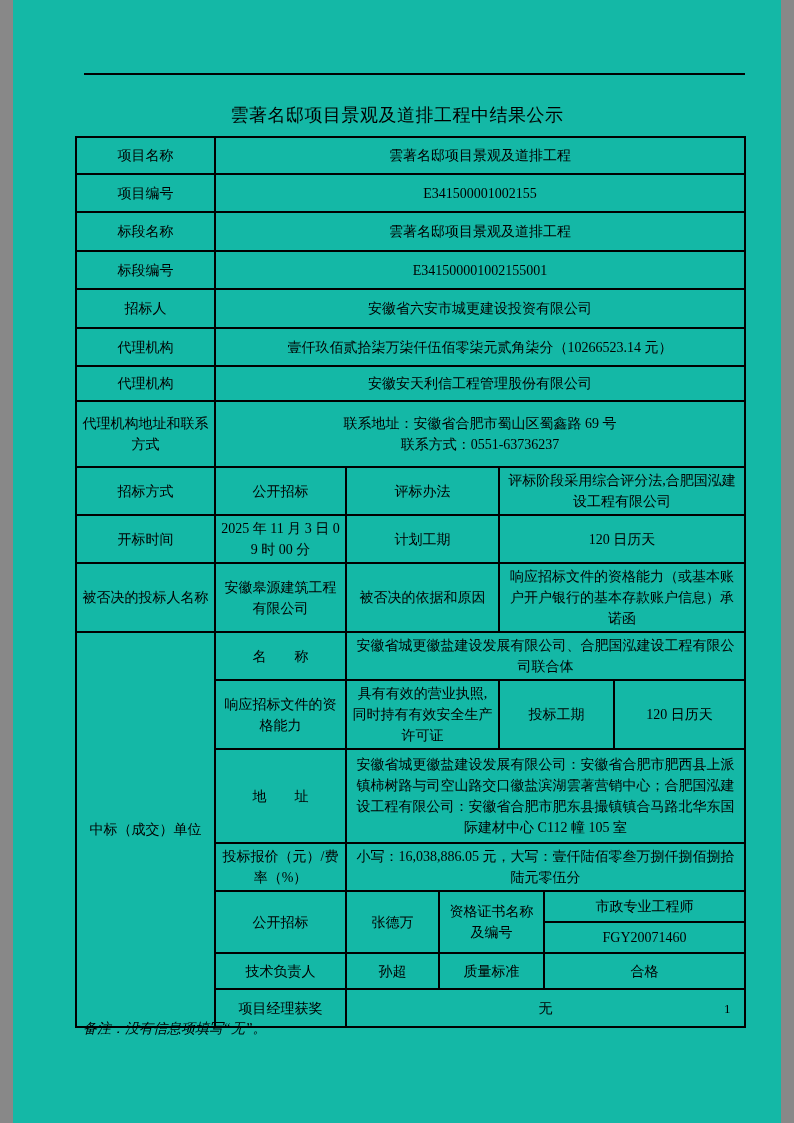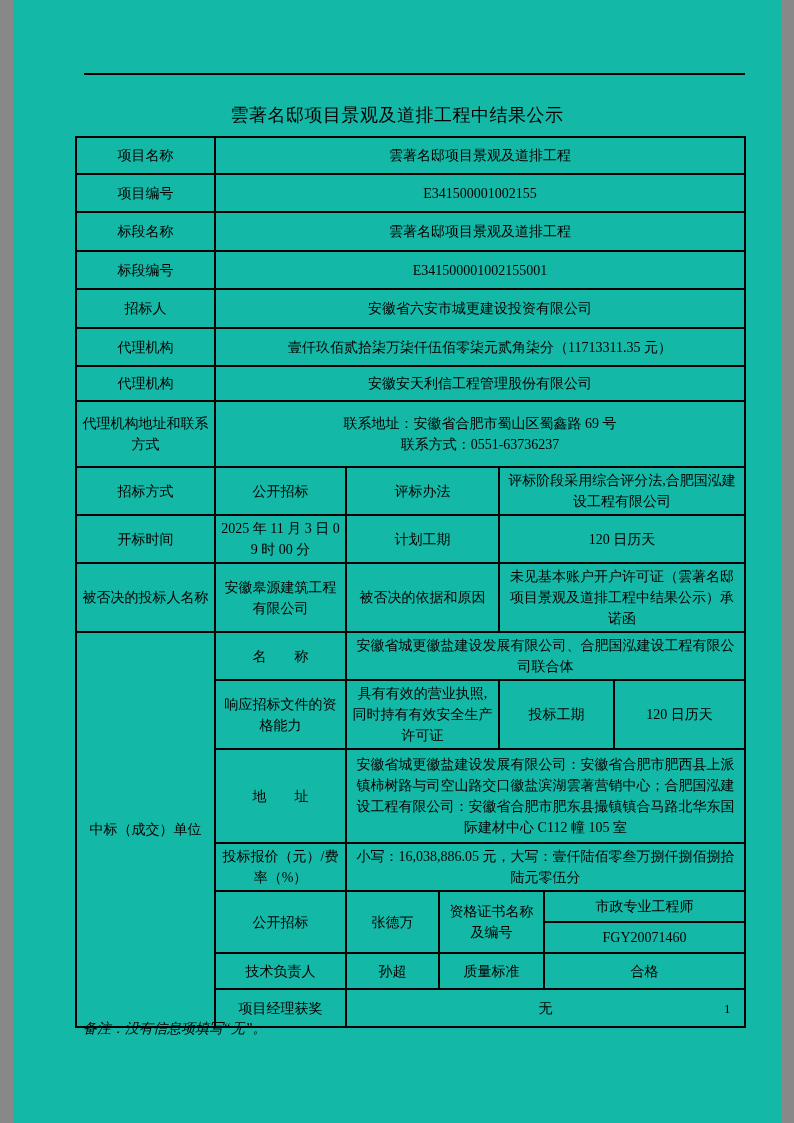--- a/index.html
+++ b/index.html
@@ -79,21 +79,21 @@
       <tr class="r38">
         <td>标段编号</td>
         <td colspan="6">E341500001002155001</td>
       </tr>
       <tr class="r39">
         <td>招标人</td>
         <td colspan="6">安徽省六安市城更建设投资有限公司</td>
       </tr>
       <tr class="r38">
         <td>代理机构</td>
-        <td colspan="6">壹仟玖佰贰拾柒万柒仟伍佰零柒元贰角柒分（11713311.35 元）</td>
+        <td colspan="6">壹仟玖佰贰拾柒万柒仟伍佰零柒元贰角柒分（10266523.14 元）</td>
       </tr>
       <tr class="r35">
         <td>代理机构</td>
         <td colspan="6">安徽安天利信工程管理股份有限公司</td>
       </tr>
       <tr class="r66">
         <td>代理机构地址和联系方式</td>
         <td colspan="6">
           <div>联系地址：安徽省合肥市蜀山区蜀鑫路 69 号</div>
           <div>联系方式：0551-63736237</div>
@@ -108,21 +108,21 @@
       <tr class="r44">
         <td>开标时间</td>
         <td>2025 年 11 月 3 日 09 时 00 分</td>
         <td colspan="2">计划工期</td>
         <td colspan="3">120 日历天</td>
       </tr>
       <tr class="r64">
         <td>被否决的投标人名称</td>
         <td>安徽皋源建筑工程有限公司</td>
         <td colspan="2">被否决的依据和原因</td>
-        <td colspan="3">未见基本账户开户许可证（雲著名邸项目景观及道排工程中结果公示）承诺函</td>
+        <td colspan="3">响应招标文件的资格能力（或基本账户开户银行的基本存款账户信息）承诺函</td>
       </tr>
       <tr class="r40">
         <td rowspan="8">中标（成交）单位</td>
         <td>名　　称</td>
         <td colspan="5">安徽省城更徽盐建设发展有限公司、合肥国泓建设工程有限公司联合体</td>
       </tr>
       <tr class="r64">
         <td>响应招标文件的资格能力</td>
         <td colspan="2">具有有效的营业执照,同时持有有效安全生产许可证</td>
         <td colspan="2">投标工期</td>

